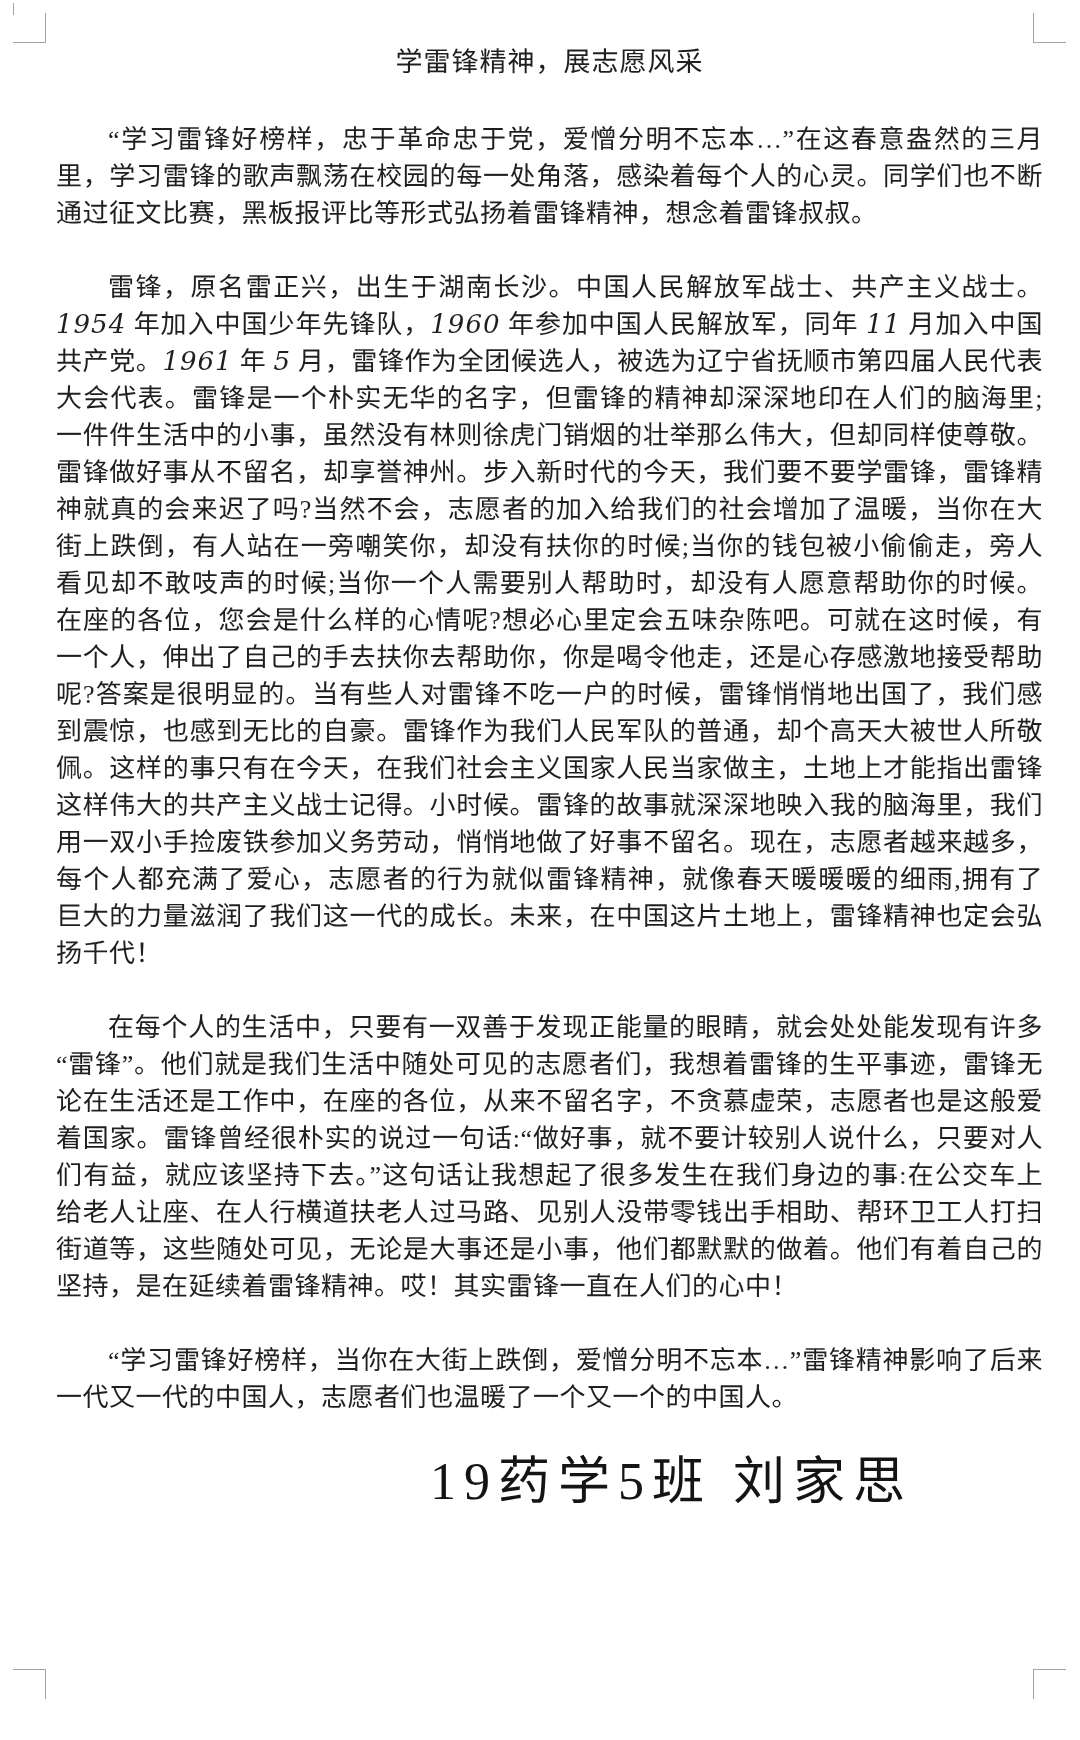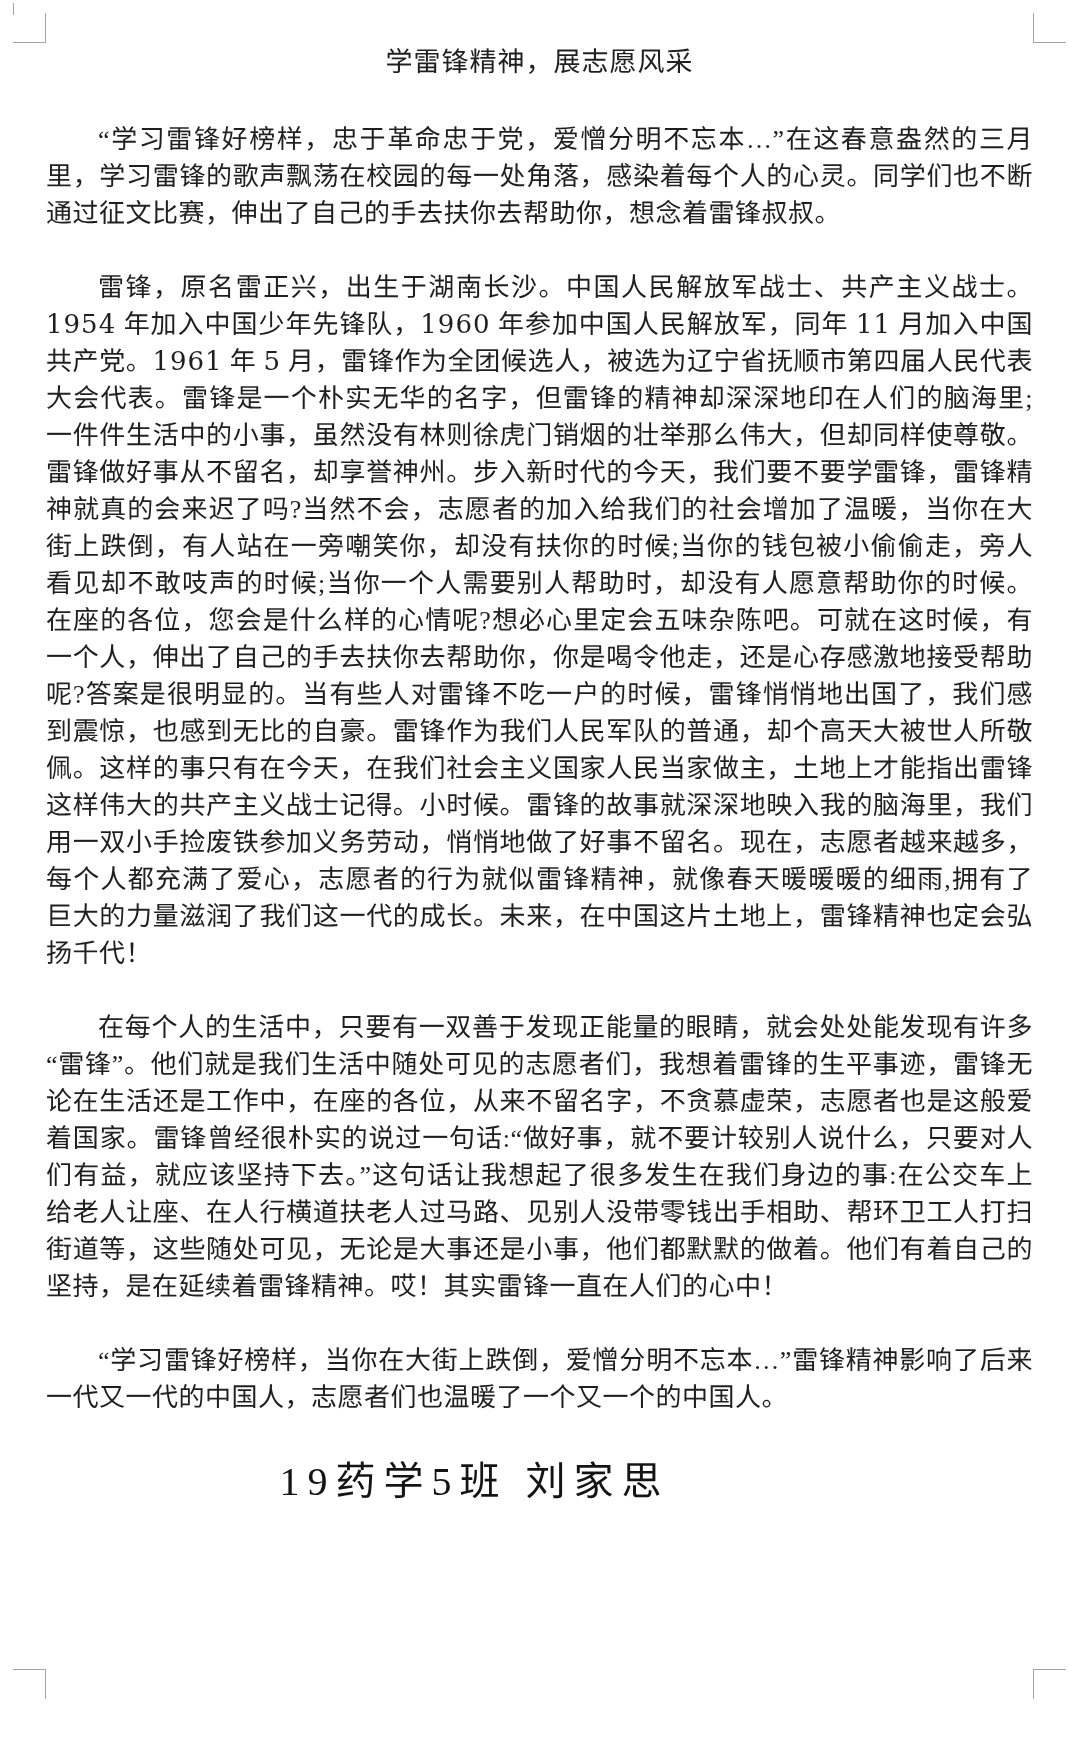--- a/index.html
+++ b/index.html
@@ -17,21 +17,21 @@
   
   .crop { position: absolute; width: 33px; height: 30px; }
   .crop.tl { left: 13px;   top: 13px;   border-right: 1px solid #a3a3a3; border-bottom: 1px solid #a3a3a3; }
   .crop.tr { left: 1033px; top: 13px;   border-left: 1px solid #a3a3a3;  border-bottom: 1px solid #a3a3a3; }
   .crop.bl { left: 13px;   top: 1669px; border-right: 1px solid #a3a3a3; border-top: 1px solid #a3a3a3; }
   .crop.br { left: 1033px; top: 1669px; border-left: 1px solid #a3a3a3;  border-top: 1px solid #a3a3a3; }
   .edge-tick { position: absolute; left: 13px; top: 3px; width: 1px; height: 12px; background: #a3a3a3; }
 
   .content {
     position: absolute;
-    left: 46px;
+    left: 56px;
     top: 44px;
     width: 987px;
     color: #1f1f1f;
   }
 
   .doc-title {
     font-size: 27px;
     font-weight: normal;
     text-align: center;
     line-height: 37px;
@@ -44,29 +44,30 @@
     line-height: 37px;
     text-align: justify;
     text-align-last: left;
     text-indent: 2em;
     margin-bottom: 37px;
     letter-spacing: 0.5px;
   }
 
   
   .para .num {
+    font-style: italic;
     font-family: "DejaVu Serif", serif;
     letter-spacing: 1px;
   }
 
   .signature {
     margin-top: 14px;
     padding-right: 130px;
-    text-align: center;
-    font-size: 40px;
+    text-align: right;
+    font-size: 52px;
     line-height: 58px;
     letter-spacing: 8px;
     color: #141414;
     font-family: cursive;
     white-space: nowrap;
   }
 </style>
 </head>
 <body>
 
@@ -74,21 +75,21 @@
 
   <div class="edge-tick"></div>
   <div class="crop tl"></div>
   <div class="crop tr"></div>
   <div class="crop bl"></div>
   <div class="crop br"></div>
 
   <div class="content">
     <h1 class="doc-title">学雷锋精神，展志愿风采</h1>
 
-    <p class="para">“学习雷锋好榜样，忠于革命忠于党，爱憎分明不忘本…”在这春意盎然的三月里，学习雷锋的歌声飘荡在校园的每一处角落，感染着每个人的心灵。同学们也不断通过征文比赛，伸出了自己的手去扶你去帮助你，想念着雷锋叔叔。</p>
+    <p class="para">“学习雷锋好榜样，忠于革命忠于党，爱憎分明不忘本…”在这春意盎然的三月里，学习雷锋的歌声飘荡在校园的每一处角落，感染着每个人的心灵。同学们也不断通过征文比赛，黑板报评比等形式弘扬着雷锋精神，想念着雷锋叔叔。</p>
     <p class="para">雷锋，原名雷正兴，出生于湖南长沙。中国人民解放军战士、共产主义战士。<span class="num">1954</span> 年加入中国少年先锋队，<span class="num">1960</span> 年参加中国人民解放军，同年 <span class="num">11</span> 月加入中国共产党。<span class="num">1961</span> 年 <span class="num">5</span> 月，雷锋作为全团候选人，被选为辽宁省抚顺市第四届人民代表大会代表。雷锋是一个朴实无华的名字，但雷锋的精神却深深地印在人们的脑海里;一件件生活中的小事，虽然没有林则徐虎门销烟的壮举那么伟大，但却同样使尊敬。雷锋做好事从不留名，却享誉神州。步入新时代的今天，我们要不要学雷锋，雷锋精神就真的会来迟了吗?当然不会，志愿者的加入给我们的社会增加了温暖，当你在大街上跌倒，有人站在一旁嘲笑你，却没有扶你的时候;当你的钱包被小偷偷走，旁人看见却不敢吱声的时候;当你一个人需要别人帮助时，却没有人愿意帮助你的时候。在座的各位，您会是什么样的心情呢?想必心里定会五味杂陈吧。可就在这时候，有一个人，伸出了自己的手去扶你去帮助你，你是喝令他走，还是心存感激地接受帮助呢?答案是很明显的。当有些人对雷锋不吃一户的时候，雷锋悄悄地出国了，我们感到震惊，也感到无比的自豪。雷锋作为我们人民军队的普通，却个高天大被世人所敬佩。这样的事只有在今天，在我们社会主义国家人民当家做主，土地上才能指出雷锋这样伟大的共产主义战士记得。小时候。雷锋的故事就深深地映入我的脑海里，我们用一双小手捡废铁参加义务劳动，悄悄地做了好事不留名。现在，志愿者越来越多，每个人都充满了爱心，志愿者的行为就似雷锋精神，就像春天暖暖暖的细雨,拥有了巨大的力量滋润了我们这一代的成长。未来，在中国这片土地上，雷锋精神也定会弘扬千代！</p>
     <p class="para">在每个人的生活中，只要有一双善于发现正能量的眼睛，就会处处能发现有许多“雷锋”。他们就是我们生活中随处可见的志愿者们，我想着雷锋的生平事迹，雷锋无论在生活还是工作中，在座的各位，从来不留名字，不贪慕虚荣，志愿者也是这般爱着国家。雷锋曾经很朴实的说过一句话:“做好事，就不要计较别人说什么，只要对人们有益，就应该坚持下去。”这句话让我想起了很多发生在我们身边的事:在公交车上给老人让座、在人行横道扶老人过马路、见别人没带零钱出手相助、帮环卫工人打扫街道等，这些随处可见，无论是大事还是小事，他们都默默的做着。他们有着自己的坚持，是在延续着雷锋精神。哎！其实雷锋一直在人们的心中！</p>
     <p class="para">“学习雷锋好榜样，当你在大街上跌倒，爱憎分明不忘本…”雷锋精神影响了后来一代又一代的中国人，志愿者们也温暖了一个又一个的中国人。</p>
 
     <div class="signature"><span class="num">19</span>药学<span class="num">5</span>班 刘家思</div>
   </div>
 
 </div>
 
 </body></html>

